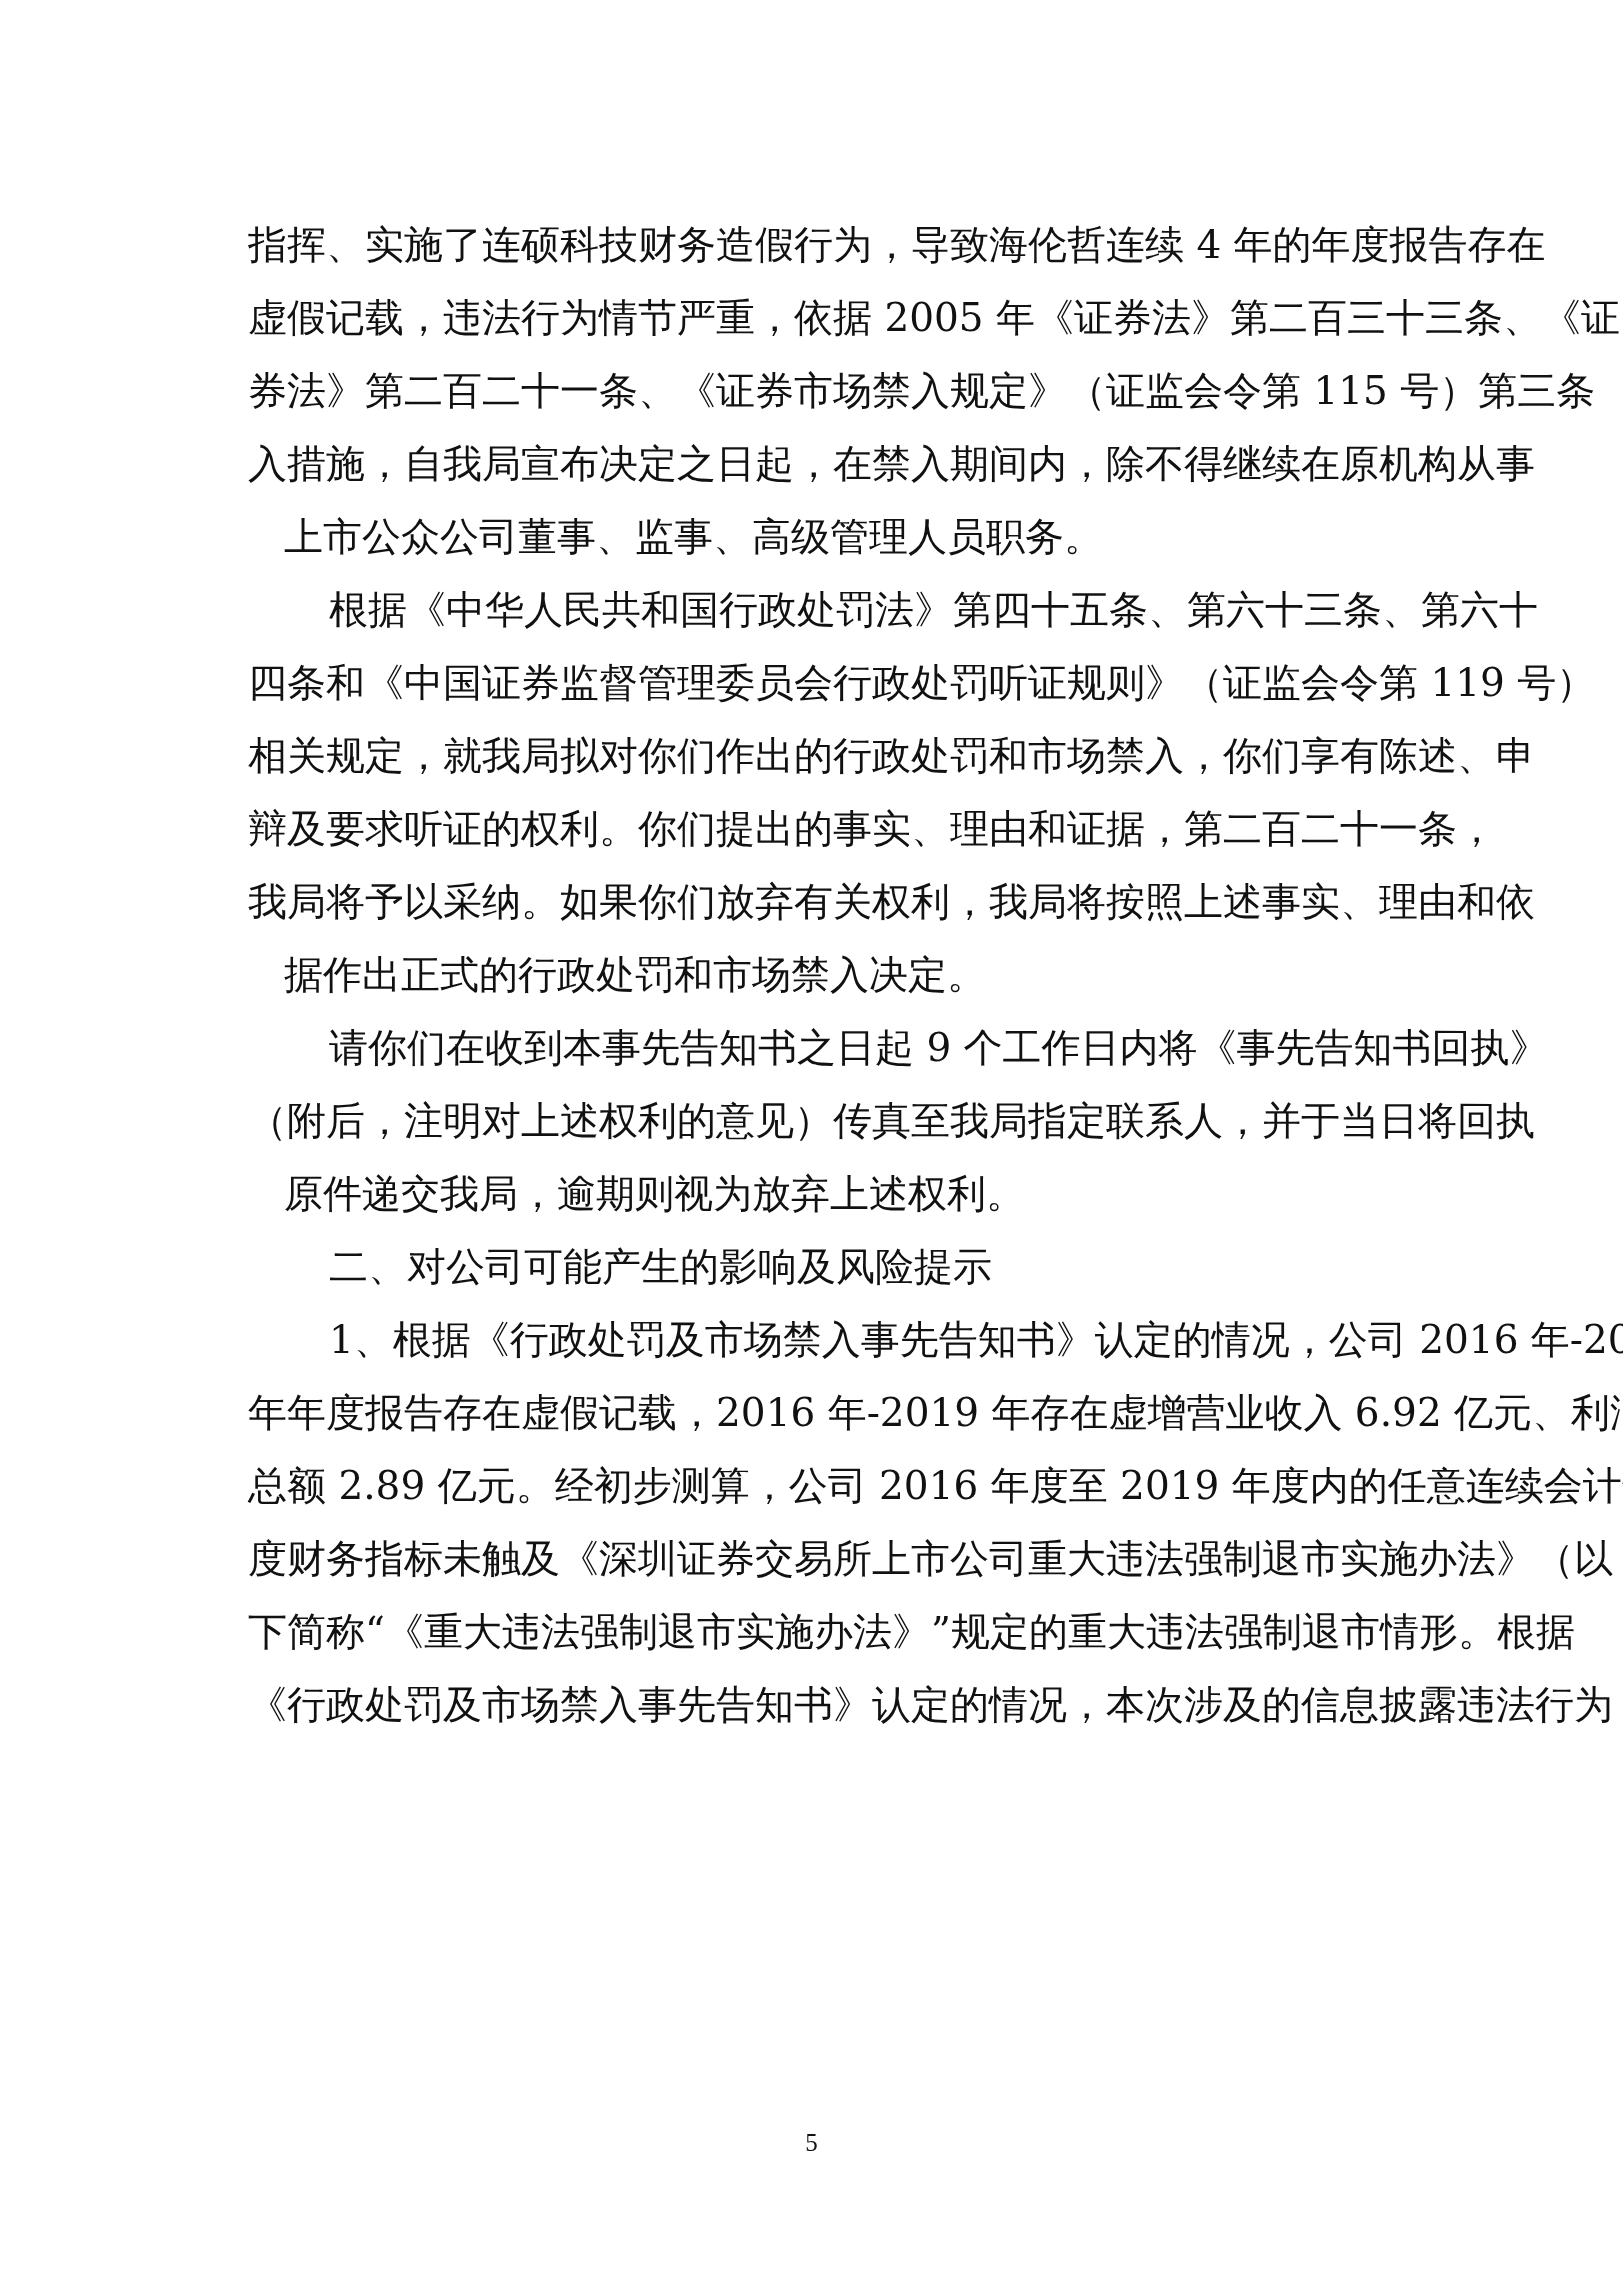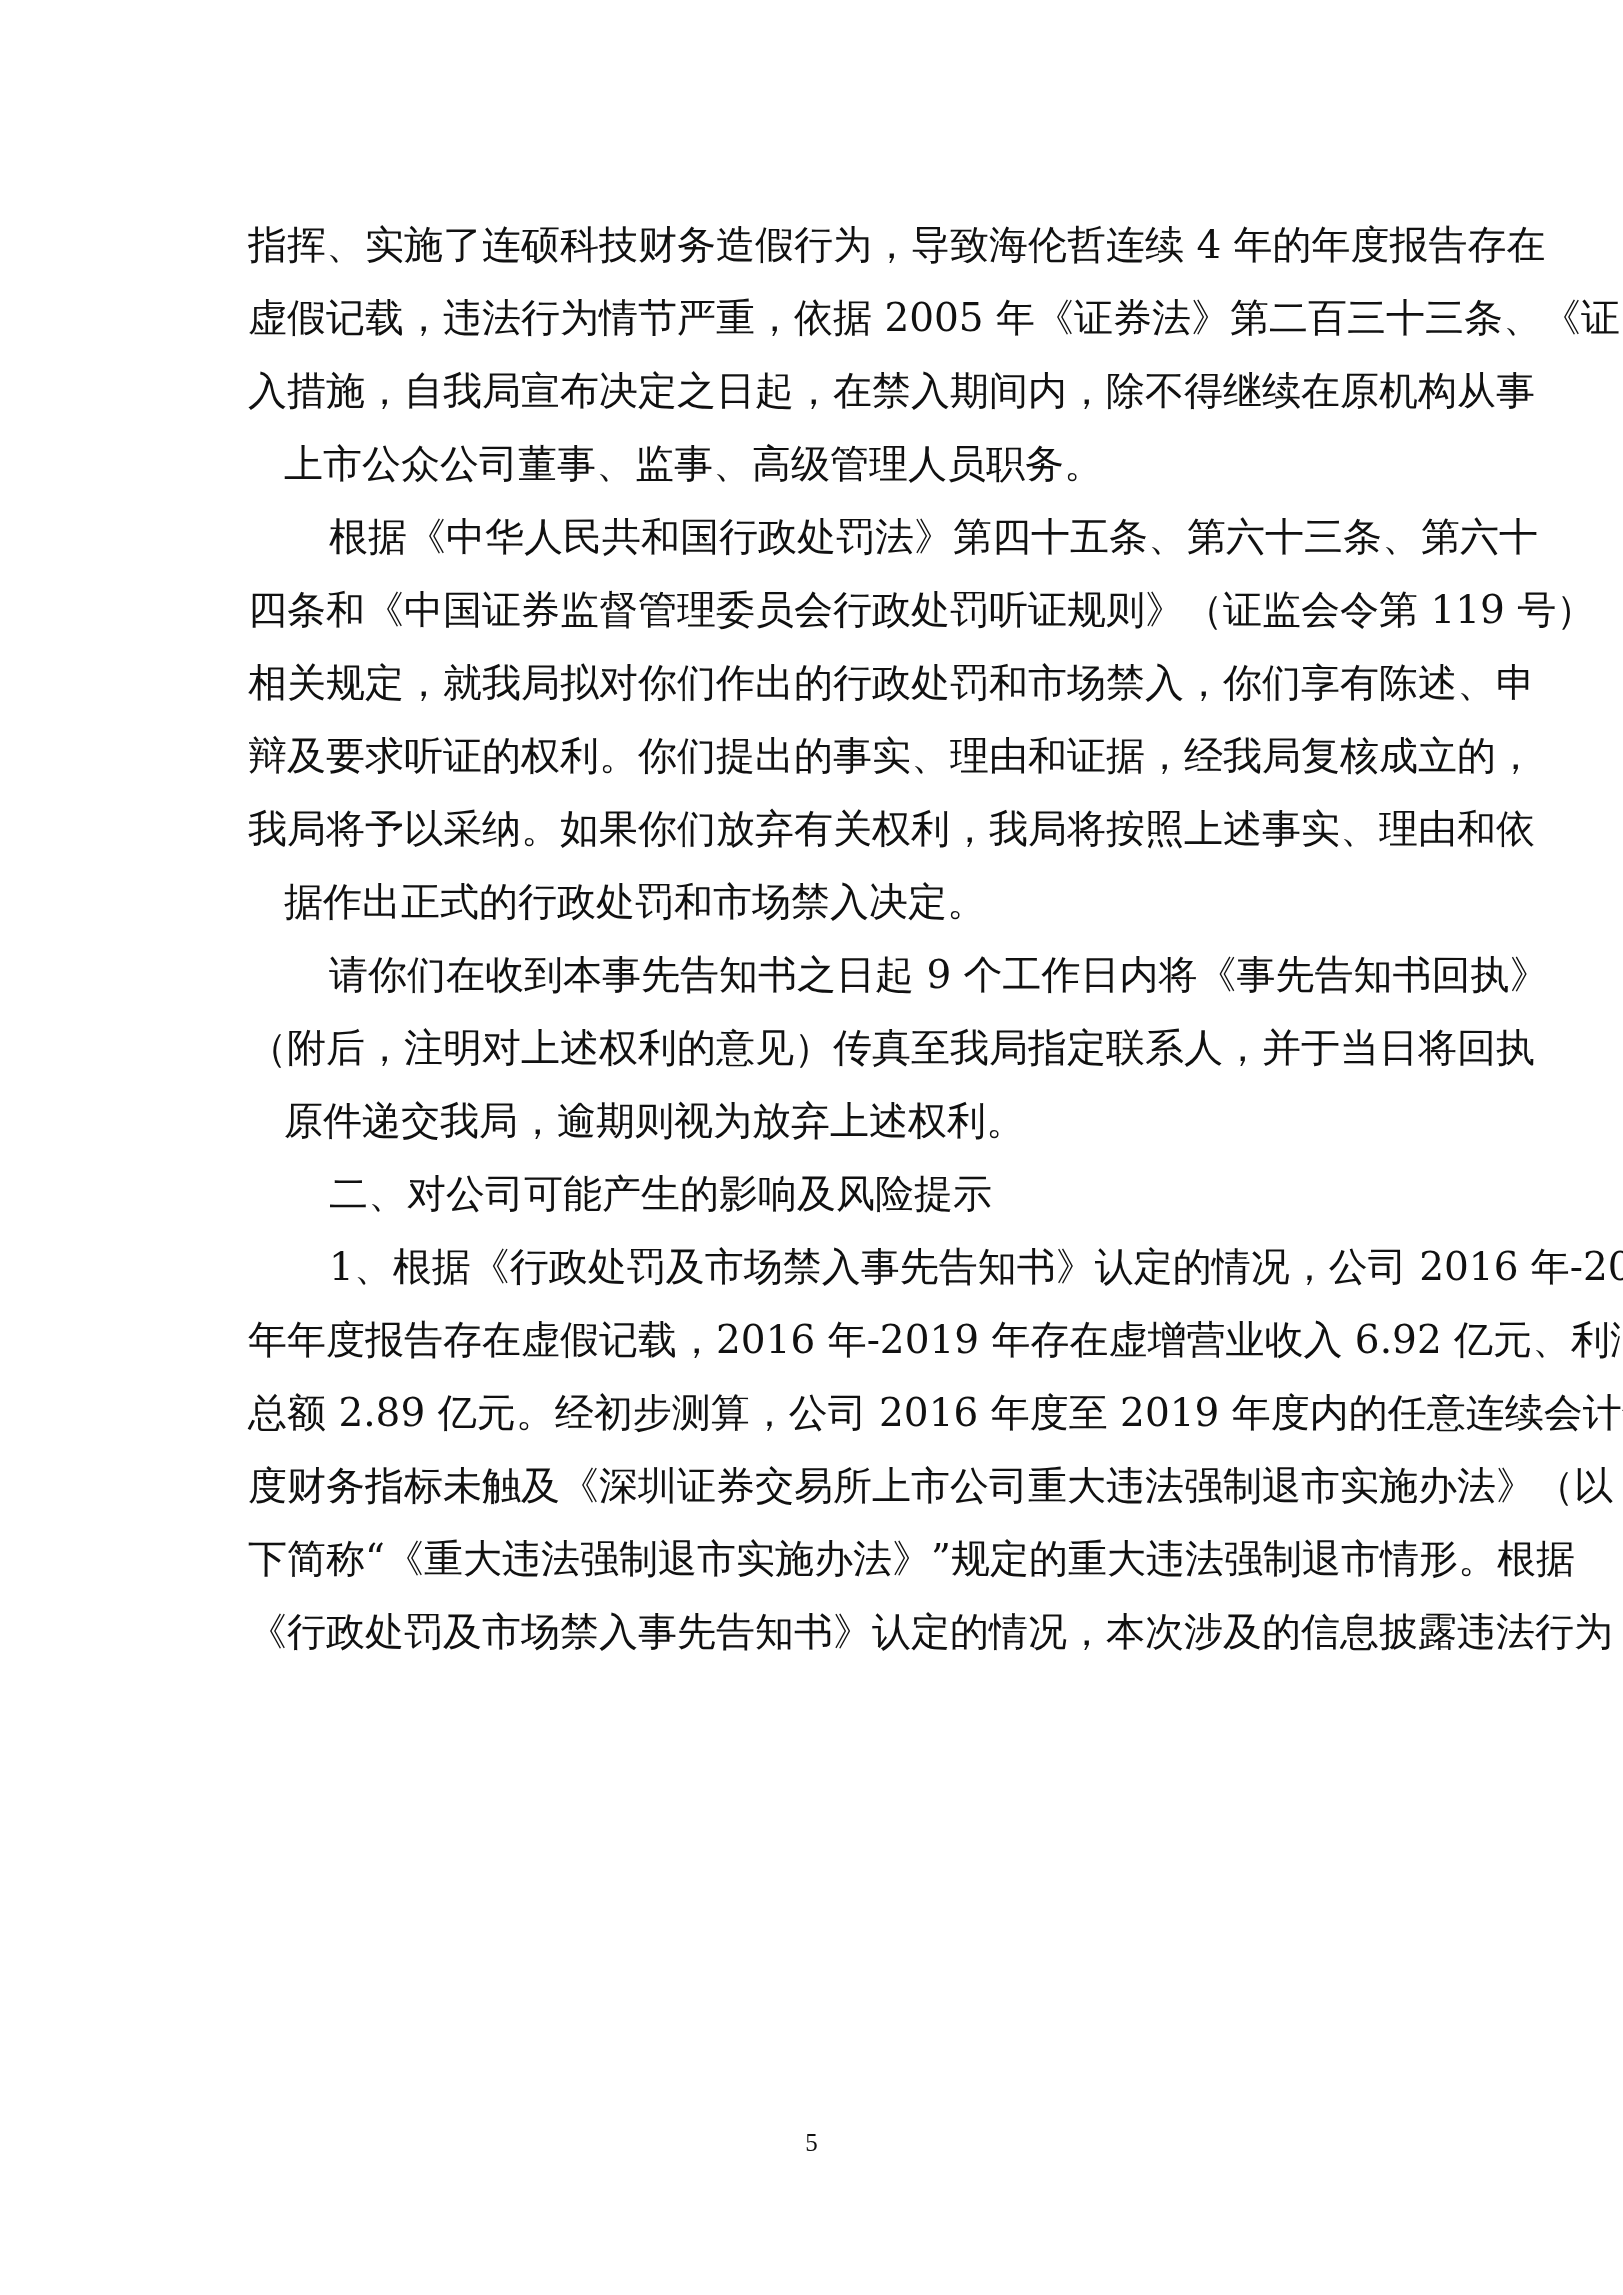--- a/index.html
+++ b/index.html
@@ -53,29 +53,30 @@
     }
   </style>
 </head>
 <body>
 
 <div class="page">
 
   <div>
     <div class="line">指挥、实施了连硕科技财务造假行为，导致海伦哲连续 4 年的年度报告存在</div>
     <div class="line">虚假记载，违法行为情节严重，依据 2005 年《证券法》第二百三十三条、《证</div>
+    <div class="line">券法》第二百二十一条、《证券市场禁入规定》（证监会令第 115 号）第三条</div>
     <div class="line">入措施，自我局宣布决定之日起，在禁入期间内，除不得继续在原机构从事</div>
     <div class="line last">上市公众公司董事、监事、高级管理人员职务。</div>
   </div>
 
   <div>
     <div class="line indent">根据《中华人民共和国行政处罚法》第四十五条、第六十三条、第六十</div>
     <div class="line">四条和《中国证券监督管理委员会行政处罚听证规则》（证监会令第 119 号）</div>
     <div class="line">相关规定，就我局拟对你们作出的行政处罚和市场禁入，你们享有陈述、申</div>
-    <div class="line">辩及要求听证的权利。你们提出的事实、理由和证据，经我局复核成立的，</div>
+    <div class="line">辩及要求听证的权利。你们提出的事实、理由和证据，第二百二十一条，</div>
     <div class="line">我局将予以采纳。如果你们放弃有关权利，我局将按照上述事实、理由和依</div>
     <div class="line last">据作出正式的行政处罚和市场禁入决定。</div>
   </div>
 
   <div>
     <div class="line indent">请你们在收到本事先告知书之日起 9 个工作日内将《事先告知书回执》</div>
     <div class="line">（附后，注明对上述权利的意见）传真至我局指定联系人，并于当日将回执</div>
     <div class="line last">原件递交我局，逾期则视为放弃上述权利。</div>
   </div>
 

